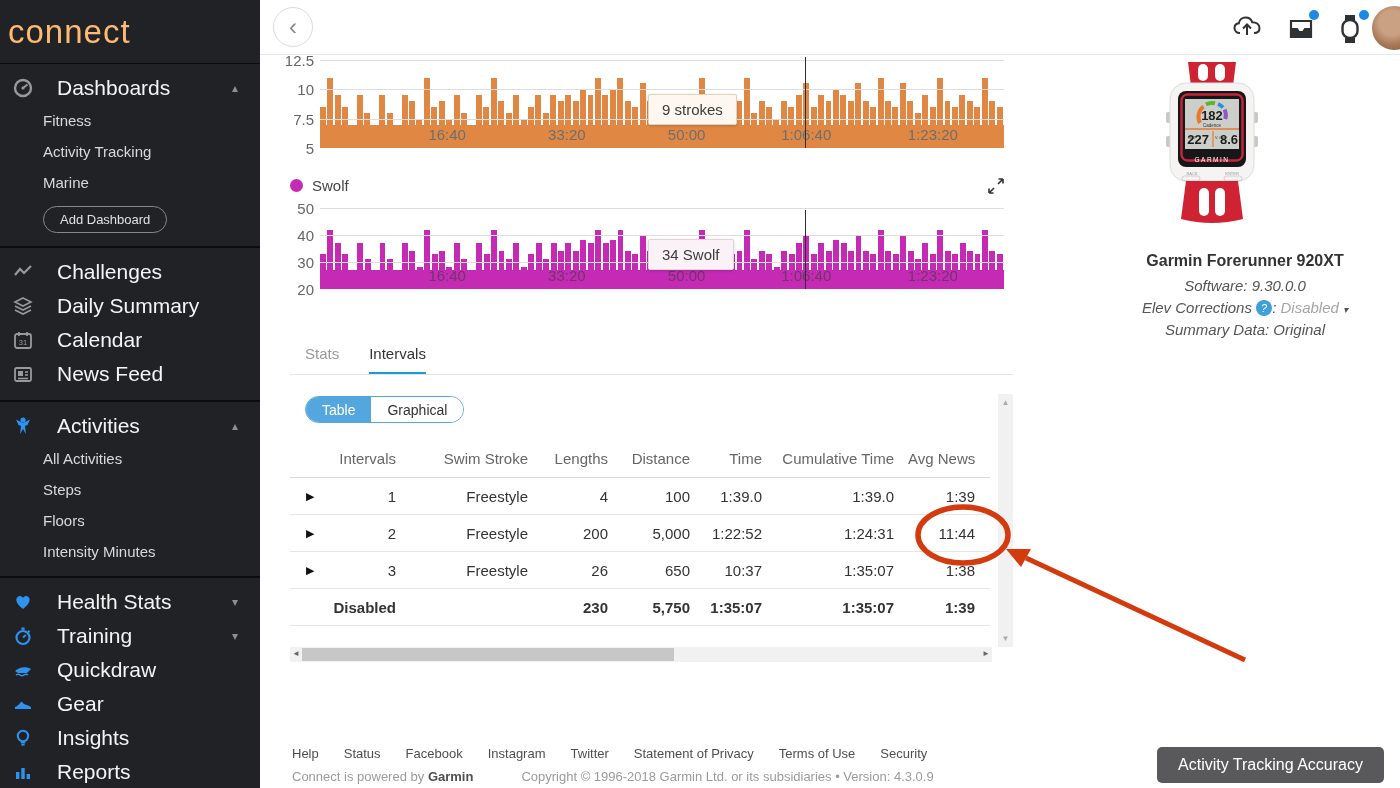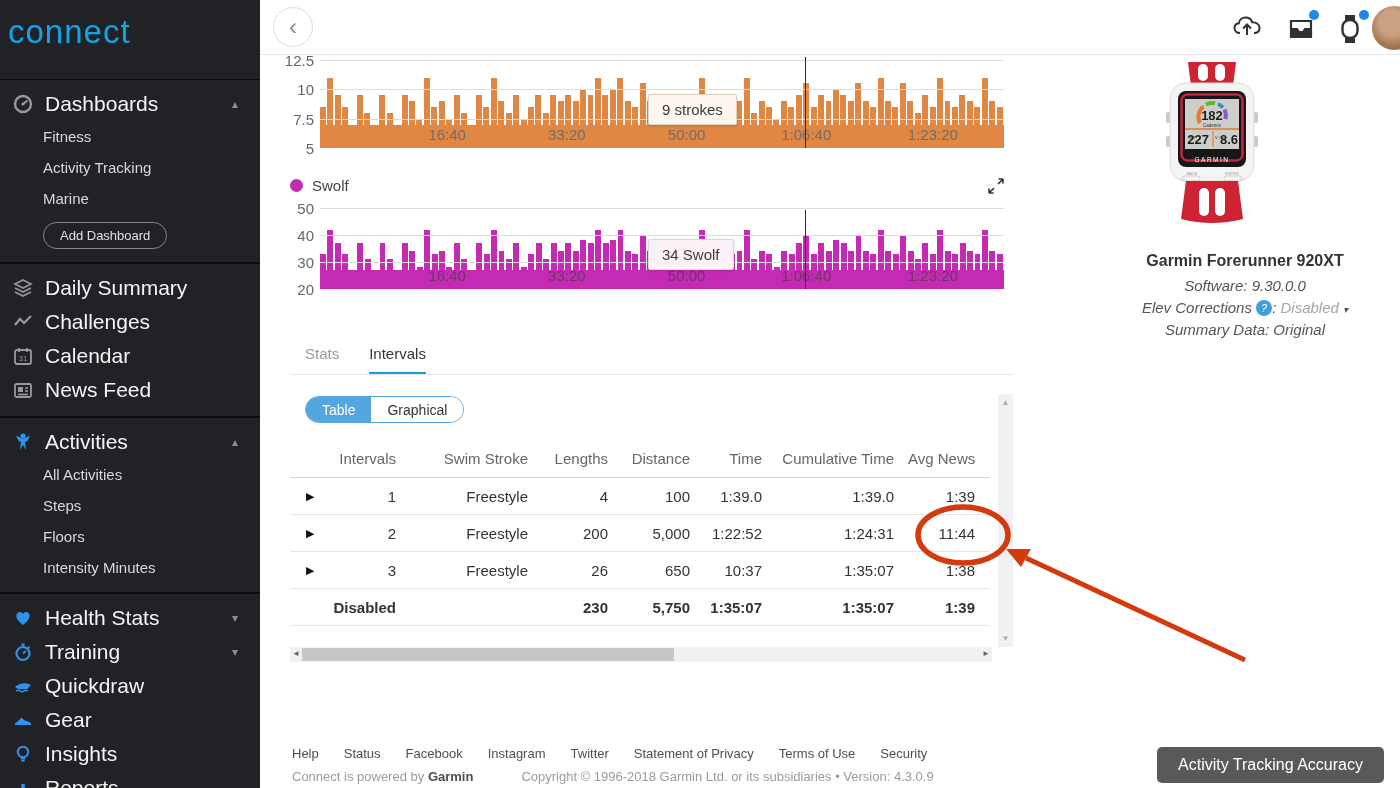--- a/index.html
+++ b/index.html
@@ -1,24 +1,24 @@
 <!DOCTYPE html>
 <html><head>
 <meta charset="utf-8">
 <style>
   * { margin:0; padding:0; box-sizing:border-box; }
   body { font-family:"Liberation Sans", sans-serif; background:#fff; }
   .screen { position:relative; width:1400px; height:788px; overflow:hidden; background:#fff; }
 
   
   .sidebar { position:absolute; left:0; top:0; width:260px; height:788px; background:#212225; color:#eee; }
-  .logo { height:80px; padding:13px 0 0 8px; font-size:33px; letter-spacing:1px; color:#0ea5e9; border-bottom:1px solid #0c0c0d; }
+  .logo { height:64px; padding:13px 0 0 8px; font-size:33px; letter-spacing:1px; color:#fdba74; border-bottom:1px solid #0c0c0d; }
   .nav-section { padding:7px 0 9px 0; border-bottom:2px solid #0c0c0d; }
   .nav-row { display:flex; align-items:center; height:34px; padding-left:12px; cursor:pointer; }
-  .nicon { width:22px; height:22px; margin-right:11px; display:flex; align-items:center; justify-content:center; flex:0 0 22px;text-align:right; }
+  .nicon { width:22px; height:22px; margin-right:23px; display:flex; align-items:center; justify-content:center; flex:0 0 22px;text-align:right; }
   .nlabel { font-size:21px; color:#f4f4f4; }
   .chev { margin-left:auto; margin-right:22px; color:#8f8f92; font-size:12px; }
   .nav-sub { height:31px; line-height:31px; padding-left:43px; font-size:15px; color:#d9d9d9; cursor:pointer; }
   .add-dash { display:inline-block; margin:8px 0 4px 43px; padding:5px 16px; border:1px solid #86878a; border-radius:15px; font-size:13px; color:#e0e0e0; background:transparent; cursor:pointer; }
 
   
   .main { position:absolute; left:260px; top:0; width:1140px; height:788px; background:#fff; }
   .topbar { position:absolute; left:0; top:0; right:0; height:55px; background:#fff; border-bottom:1px solid #e9e9e9; z-index:6; }
   .back-btn { position:absolute; left:13px; top:7px; width:40px; height:40px; border:1px solid #dcdcdc; border-radius:50%; background:#fff; display:flex; align-items:center; justify-content:center; color:#8a8a8a; font-size:24px; line-height:1; cursor:pointer; }
   .top-ico { position:absolute; top:13px; width:30px; height:30px; cursor:pointer; }
@@ -112,34 +112,34 @@
       <div class="nav-sub">Fitness</div>
       <div class="nav-sub">Activity Tracking</div>
       <div class="nav-sub">Marine</div>
       <button class="add-dash">Add Dashboard</button>
     </div>
 
     <div class="nav-section">
       <div class="nav-row">
         <span class="nicon">
           <svg width="20" height="20" viewBox="0 0 20 20">
+              <polyline points="2,13 7,7 11,11 18,4" fill="none" stroke="#97999c" stroke-width="2.2"></polyline>
+            </svg>
+        </span>
+        <span class="nlabel">Challenges</span>
+      </div>
+      <div class="nav-row">
+        <span class="nicon">
+          <svg width="20" height="20" viewBox="0 0 20 20">
               <path d="M10 2 L18 6 10 10 2 6 Z" fill="none" stroke="#97999c" stroke-width="1.6"></path>
               <path d="M2 10 L10 14 18 10" fill="none" stroke="#97999c" stroke-width="1.6"></path>
               <path d="M2 14 L10 18 18 14" fill="none" stroke="#97999c" stroke-width="1.6"></path>
             </svg>
         </span>
         <span class="nlabel">Daily Summary</span>
-      </div>
-      <div class="nav-row">
-        <span class="nicon">
-          <svg width="20" height="20" viewBox="0 0 20 20">
-              <polyline points="2,13 7,7 11,11 18,4" fill="none" stroke="#97999c" stroke-width="2.2"></polyline>
-            </svg>
-        </span>
-        <span class="nlabel">Challenges</span>
       </div>
       <div class="nav-row">
         <span class="nicon">
           <svg width="20" height="20" viewBox="0 0 20 20">
               <rect x="2" y="4" width="16" height="14" rx="2" fill="none" stroke="#97999c" stroke-width="1.8"></rect>
               <line x1="6" y1="2" x2="6" y2="6" stroke="#97999c" stroke-width="1.8"></line>
               <line x1="14" y1="2" x2="14" y2="6" stroke="#97999c" stroke-width="1.8"></line>
               <text x="10" y="15" font-size="7.5" fill="#97999c" text-anchor="middle">31</text>
             </svg>
         </span>

